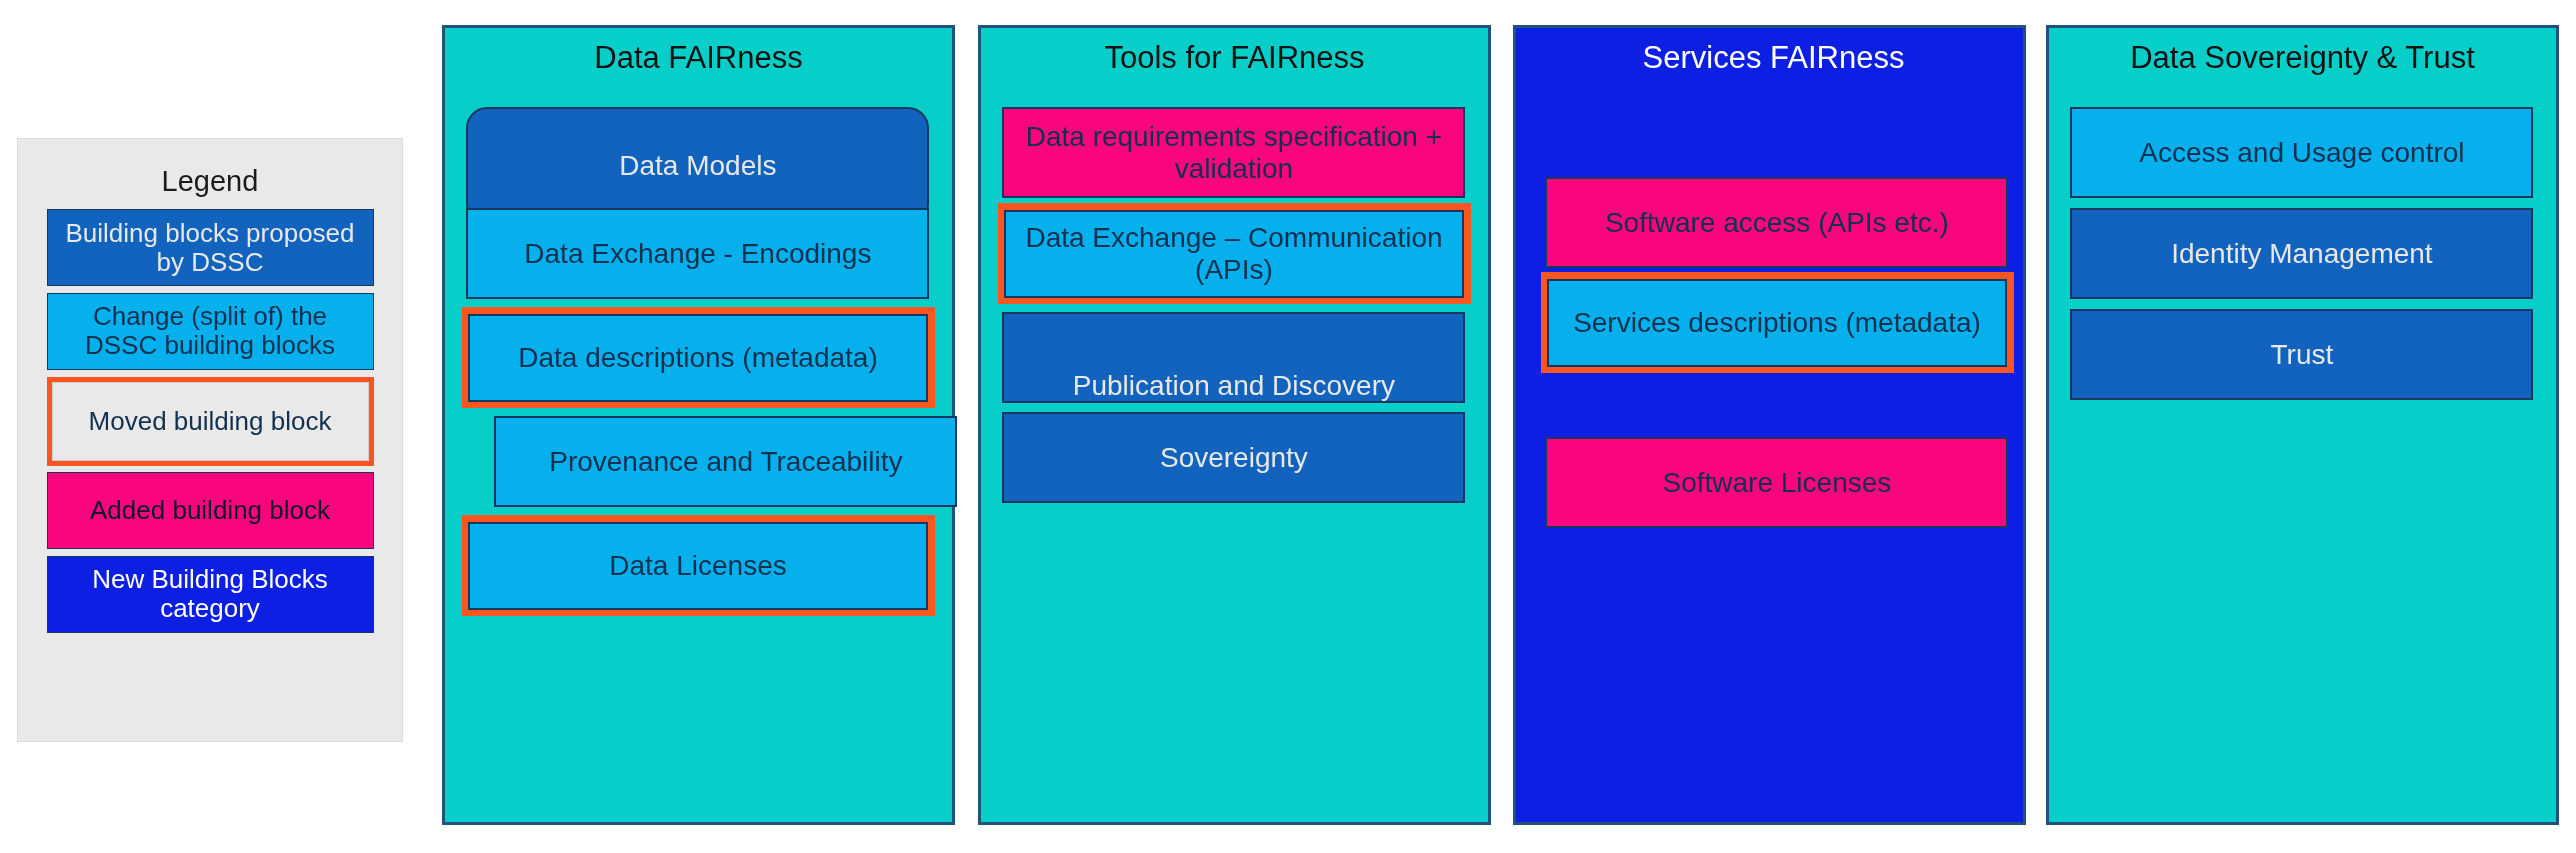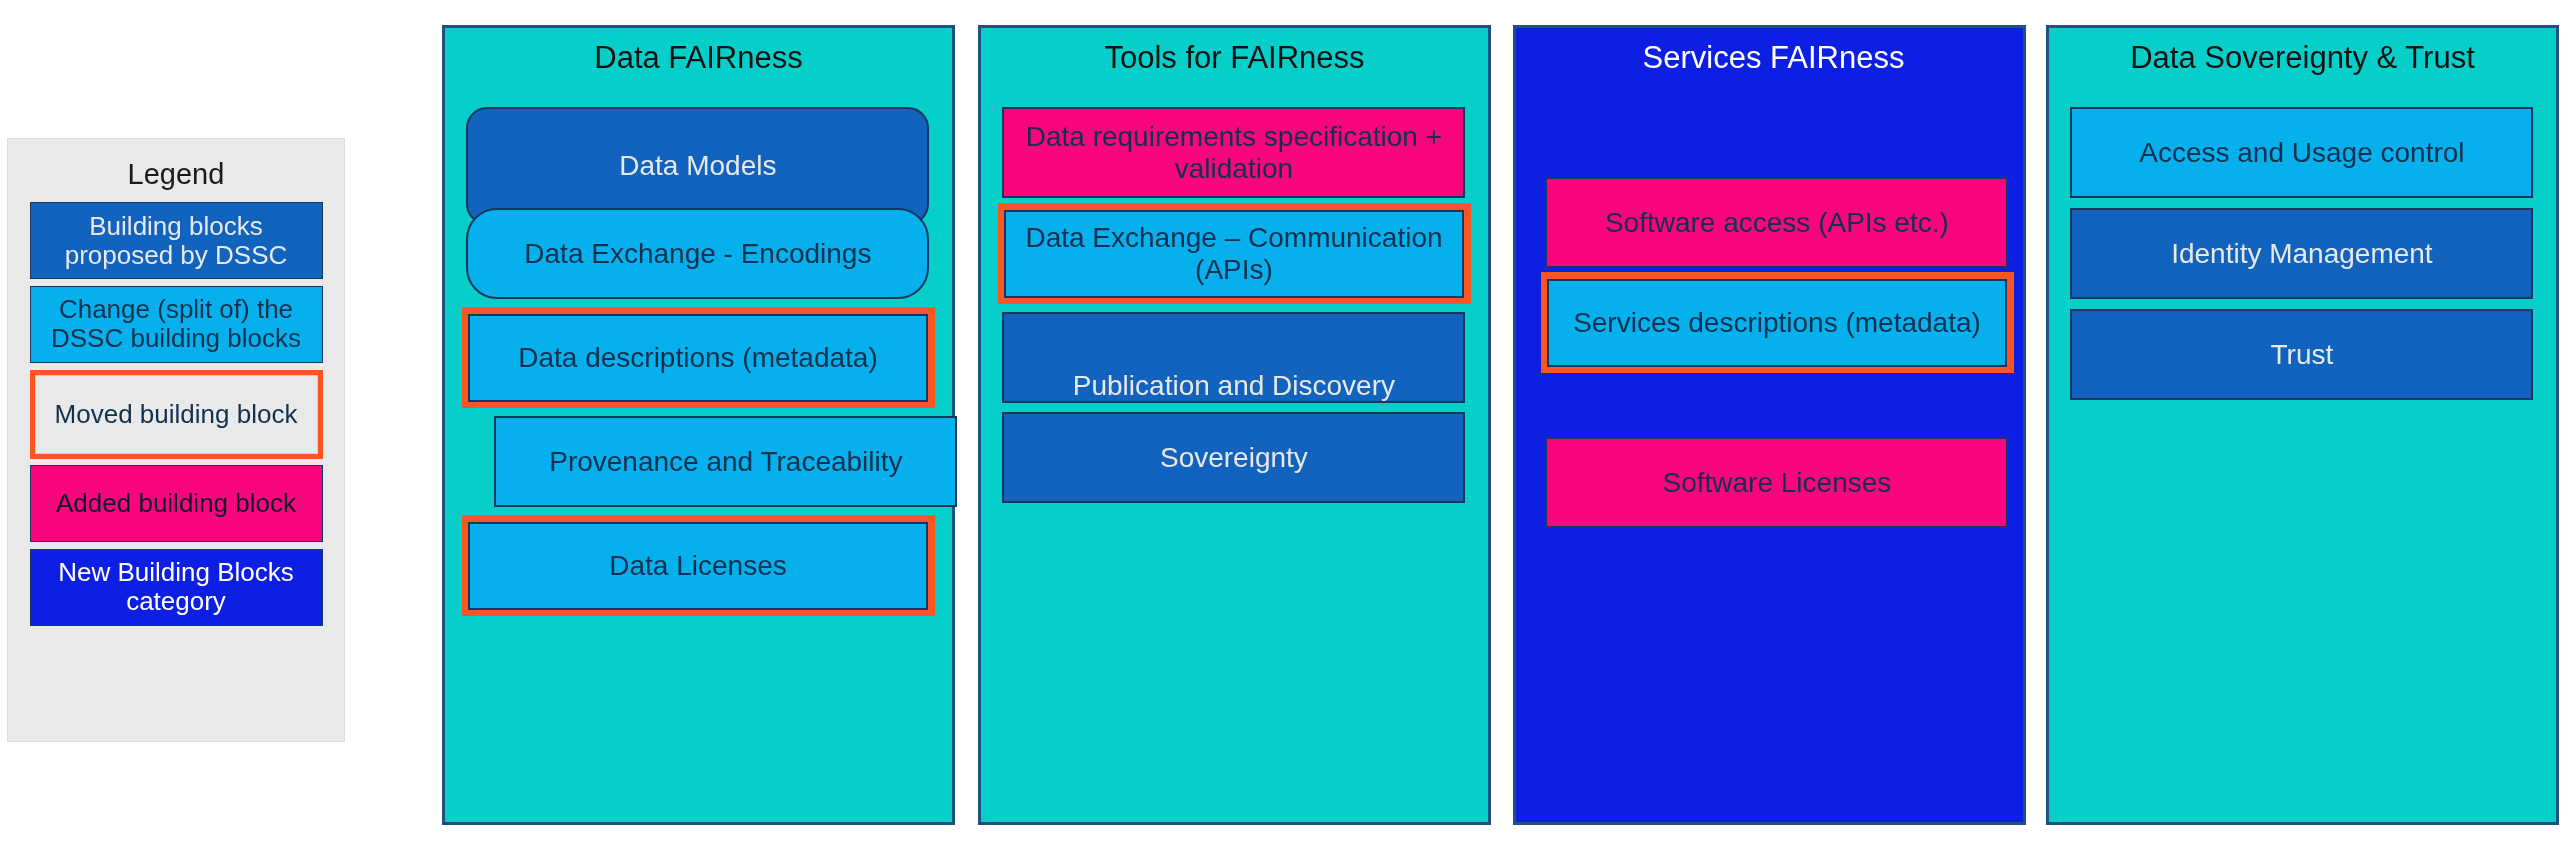--- a/index.html
+++ b/index.html
@@ -11,28 +11,28 @@
     width: 2576px;
     height: 853px;
     position: relative;
     font-family: "Liberation Sans", sans-serif;
     overflow: hidden;
   }
 
   
   #legend {
     position: absolute;
-    left: 7px;
+    left: 17px;
     top: 138px;
-    width: 338px;
+    width: 386px;
     height: 604px;
     background: #e9e9e9;
     border: 0.8px solid #dcdcdc;
     box-sizing: border-box;
-    padding: 5px;
+    padding: 12px;
   }
   #legend .legend-title {
     text-align: center;
     font-size: 29px;
     color: #1b1b1b;
     padding-top: 15px;
     padding-bottom: 11.5px;
     line-height: 1.1;
   }
   .legend-row {
@@ -180,21 +180,21 @@
 </div>
 
 <div class="column col-teal" id="col0" style="left:442px; width:513px;">
   <div class="col-title">Data FAIRness</div>
   <div class="blocks">
 
     <div class="block dark" style="left:21.4px; top:26px; width:463px; height:118px;border-radius:21px;">
       <span>Data Models</span>
     </div>
 
-    <div class="block light" style="left:21.4px; top:127px; width:463px; height:91px;border-radius:31px;">
+    <div class="block light" style="left:21.4px; top:127px; width:463px; height:91px;">
       <span>Data Exchange - Encodings</span>
     </div>
 
     <div class="block moved light" style="left:16.5px; top:226px; width:473px; height:101px;">
       <span class="inner">Data descriptions (metadata)</span>
     </div>
 
     <div class="block light" style="left:21.4px; top:335px; width:463px; height:91px;margin-left:28px;">
       <span>Provenance and Traceability</span>
     </div>

